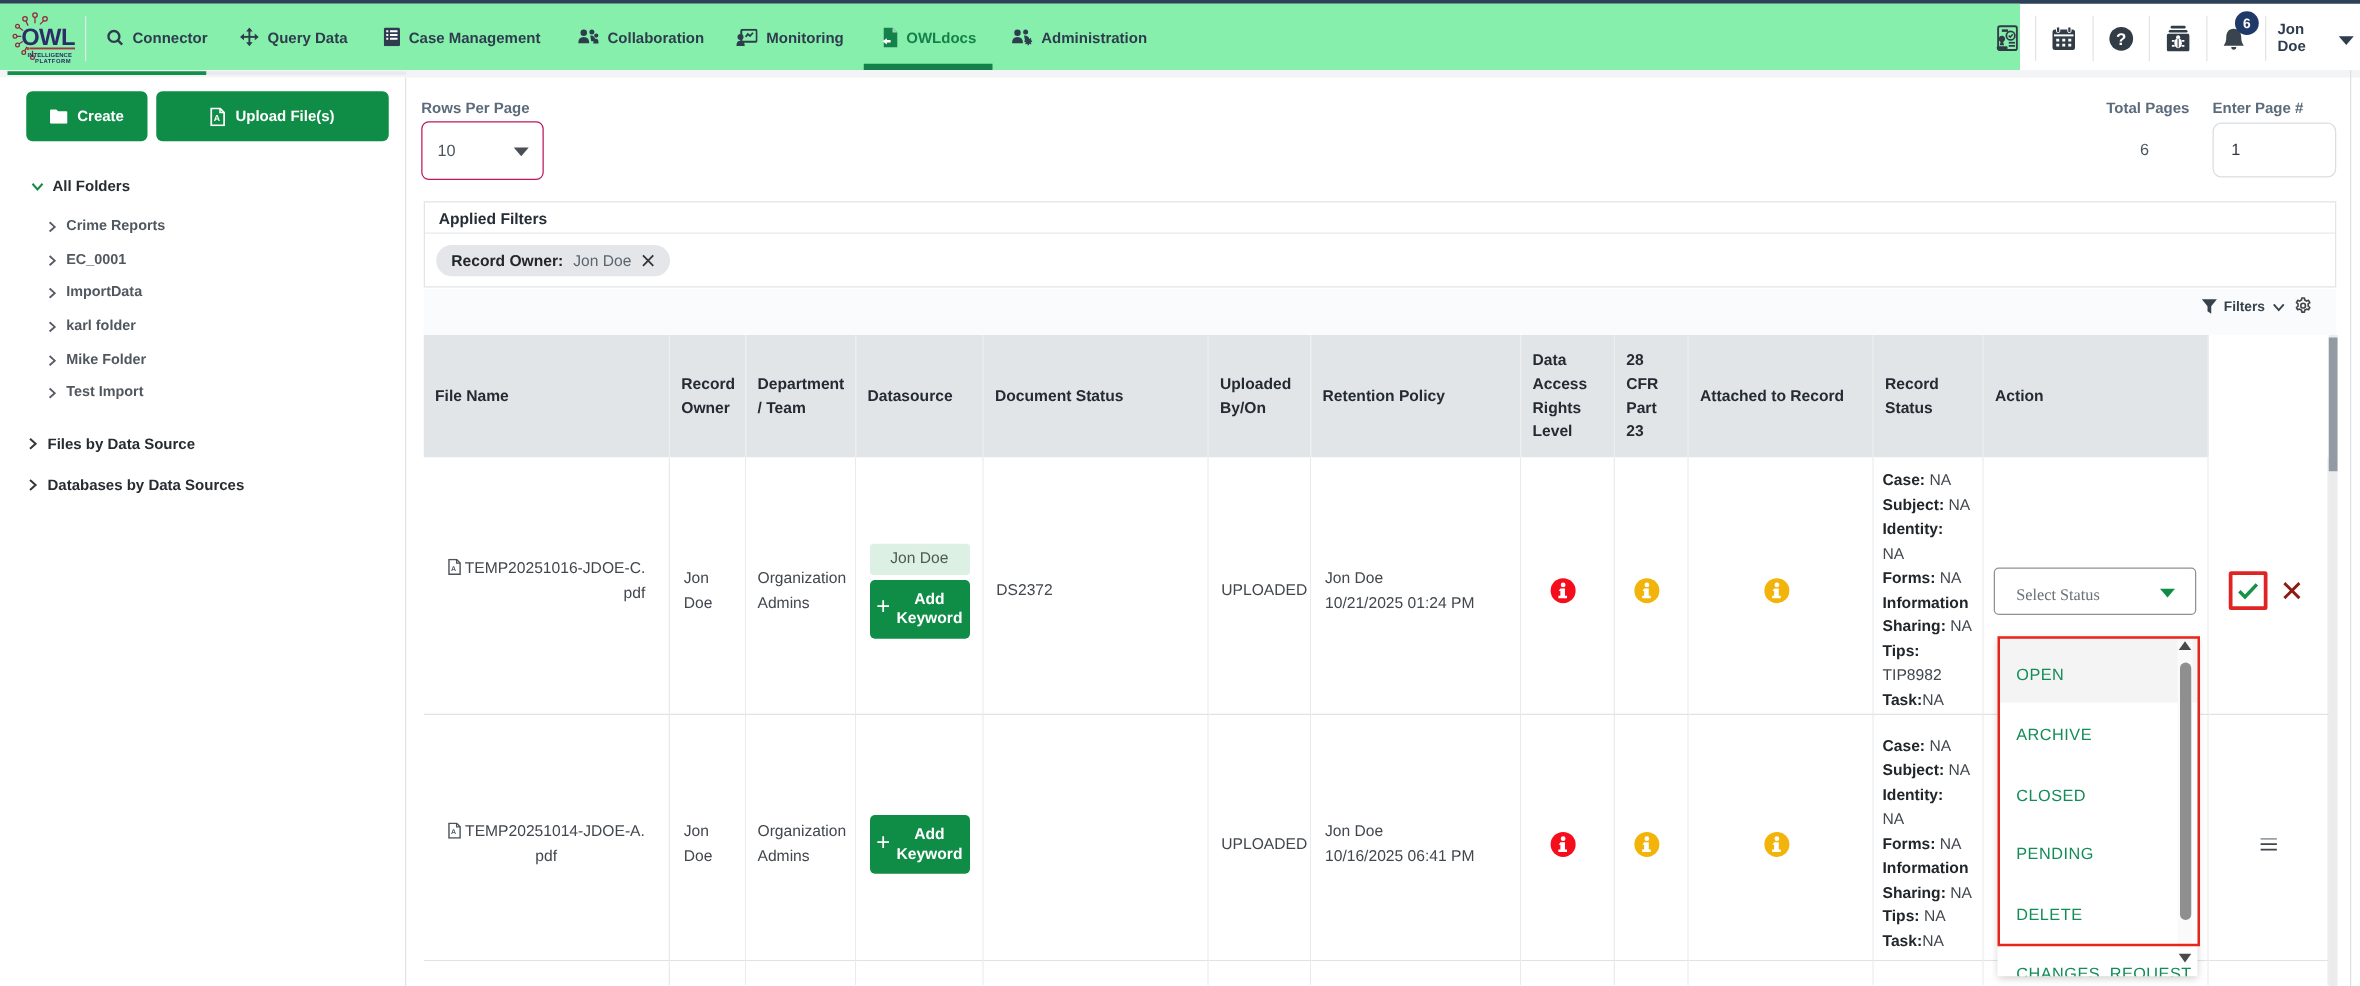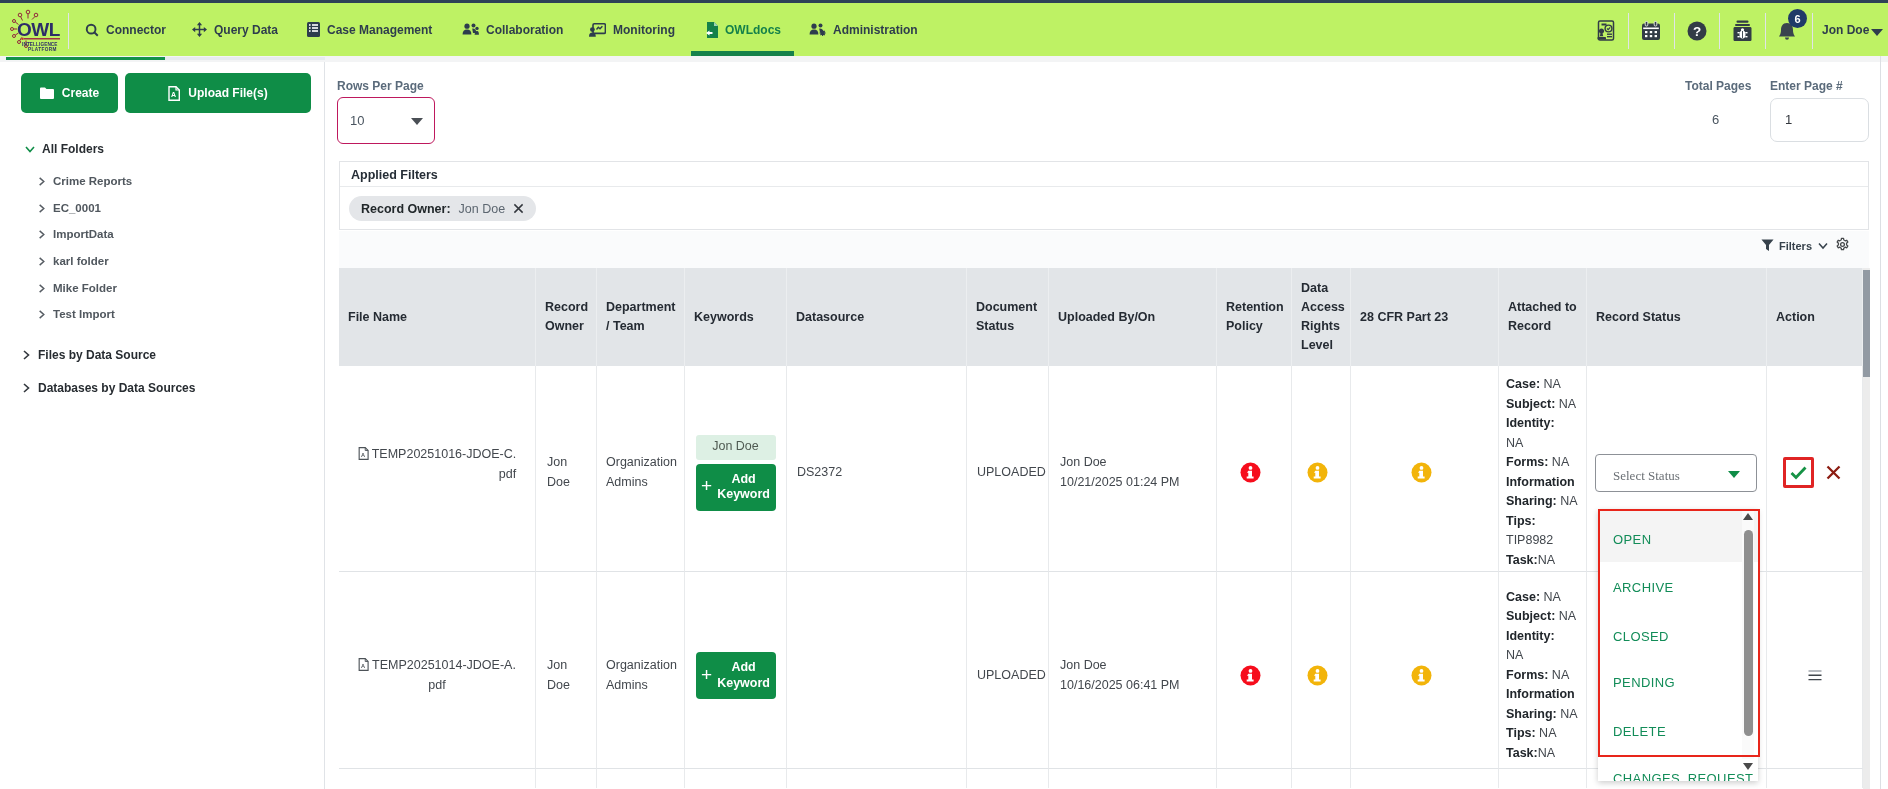--- a/index.html
+++ b/index.html
@@ -1,21 +1,21 @@
 <!DOCTYPE html>
 <html><head>
 <meta charset="utf-8">
 <style>
 * { margin:0; padding:0; box-sizing:border-box; }
 html,body { width:1888px; height:789px; overflow:hidden; background:#fff;
   font-family:"Liberation Sans", sans-serif; }
 .abs { position:absolute; }
 
 #topline { position:absolute; left:0; top:0; width:1888px; height:3px; background:#2e4257; }
-#nav { position:absolute; left:0; top:3px; width:1888px; height:53px; background:#bef264; }
+#nav { position:absolute; left:0; top:3px; width:1616px; height:53px; background:#86efac; }
 .navitem { position:absolute; top:0; height:53px; display:flex; align-items:center; gap:7px;
   font-size:12px; font-weight:bold; color:#2e3d4d; }
 .vsep { position:absolute; top:10px; height:36px; width:1px; background:#e1e4e8; }
 #strip { position:absolute; left:0; top:56px; width:1888px; height:6px; background:#f3f4f5; }
 #ptrack { position:absolute; left:6px; top:57px; width:319px; height:3px; background:#e7ebee; }
 #pbar { position:absolute; left:6px; top:57px; width:159px; height:3px; background:#12914a; }
 
 #sidebar { position:absolute; left:0; top:62px; width:325px; height:727px; background:#fff;
   border-right:1px solid #e0e3e7; }
 .gbtn { position:absolute; top:11px; height:40px; background:#0f8d47; border-radius:5px;
@@ -322,21 +322,20 @@
           <circle cx="8" cy="8" r="2"></circle>
           <path d="M6.9 1.5 h2.2 l0.3 1.7 a5 5 0 0 1 1.5 0.9 l1.7-0.6 1.1 1.9 -1.4 1.2 a5 5 0 0 1 0 1.8 l1.4 1.2 -1.1 1.9 -1.7-0.6 a5 5 0 0 1 -1.5 0.9 l-0.3 1.7 h-2.2 l-0.3-1.7 a5 5 0 0 1 -1.5-0.9 l-1.7 0.6 -1.1-1.9 1.4-1.2 a5 5 0 0 1 0-1.8 l-1.4-1.2 1.1-1.9 1.7 0.6 a5 5 0 0 1 1.5-0.9 Z"></path>
         </svg>
     </div>
   </div>
   <div id="tbl">
     <div class="hrow">
       <div class="hcell">File Name</div>
       <div class="hcell">Record Owner</div>
       <div class="hcell">Department / Team</div>
-      <div class="hcell">Keywords</div>
       <div class="hcell">Datasource</div>
       <div class="hcell">Document Status</div>
       <div class="hcell">Uploaded By/On</div>
       <div class="hcell">Retention Policy</div>
       <div class="hcell">Data Access Rights Level</div>
       <div class="hcell">28 CFR Part 23</div>
       <div class="hcell">Attached to Record</div>
       <div class="hcell">Record Status</div>
       <div class="hcell">Action</div>
     </div>

